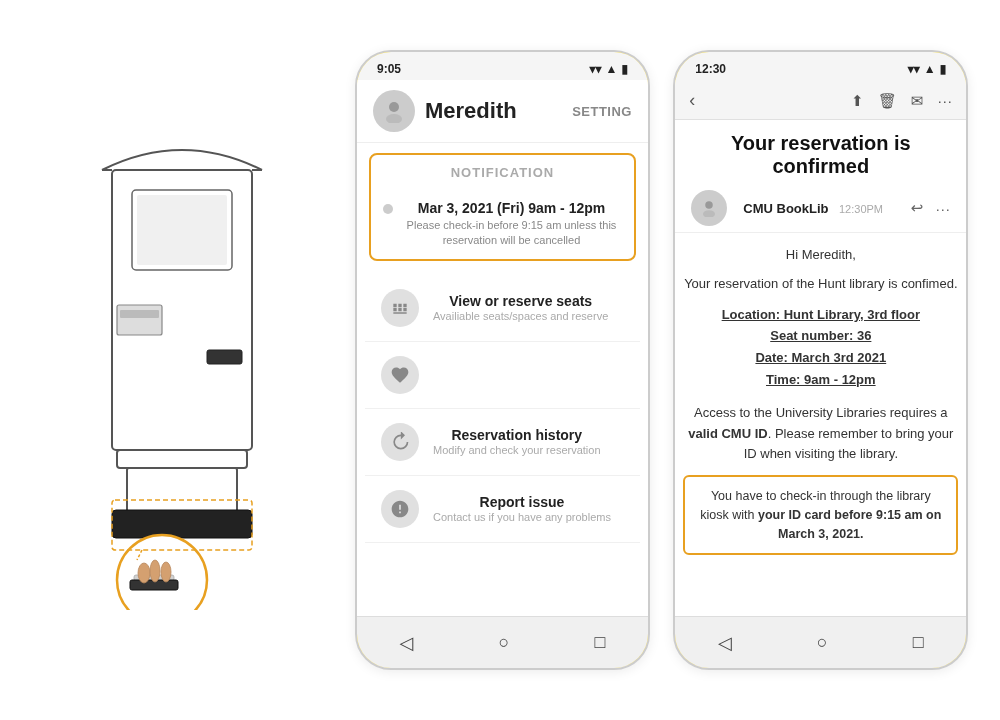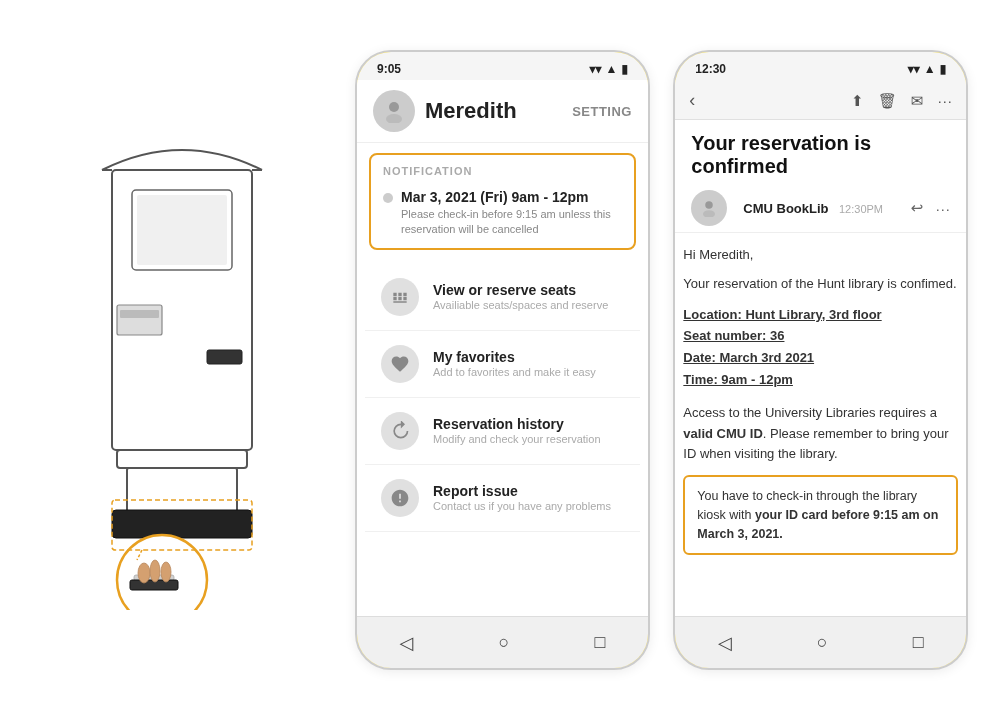--- a/index.html
+++ b/index.html
@@ -51,20 +51,21 @@
       display: flex;
       gap: 4px;
       align-items: center;
     }
     .phone-content {
       flex: 1;
       background: #ffffff;
       display: flex;
       flex-direction: column;
       overflow: hidden;
+      text-align: center;
     }
     .phone-nav-bar {
       height: 52px;
       background: #f0f0f0;
       display: flex;
       align-items: center;
       justify-content: space-around;
       border-top: 1px solid #ddd;
       flex-shrink: 0;
     }
@@ -112,25 +113,25 @@
     }
 
     .notification-card {
       margin: 10px 12px;
       border: 2px solid #e8a020;
       border-radius: 8px;
       padding: 10px 12px;
       background: #fff;
     }
     .notif-label {
-      font-size: 11px;
+      font-size: 13px;
       font-weight: 700;
       color: #aaa;
       letter-spacing: 1px;
-      margin-bottom: 12px;
+      margin-bottom: 20px;
     }
     .notif-row {
       display: flex;
       align-items: flex-start;
       gap: 8px;
     }
     .notif-dot {
       width: 10px;
       height: 10px;
       border-radius: 50%;
@@ -390,24 +391,20 @@
           <div class="menu-item-title">View or reserve seats</div>
           <div class="menu-item-sub">Availiable seats/spaces and reserve</div>
         </div>
       </div>
       <div class="menu-item">
         <div class="menu-icon-circle">
           <svg width="20" height="20" viewBox="0 0 24 24">
               <path d="M12 21.35l-1.45-1.32C5.4 15.36 2 12.28 2 8.5 2 5.42 4.42 3 7.5 3c1.74 0 3.41.81 4.5 2.09C13.09 3.81 14.76 3 16.5 3 19.58 3 22 5.42 22 8.5c0 3.78-3.4 6.86-8.55 11.54L12 21.35z" fill="#888"></path>
             </svg>
         </div>
-        <div class="menu-item-text">
-          <div class="menu-item-title">My favorites</div>
-          <div class="menu-item-sub">Add to favorites and make it easy</div>
-        </div>
       </div>
       <div class="menu-item">
         <div class="menu-icon-circle">
           <svg width="20" height="20" viewBox="0 0 24 24">
               <path d="M13 3a9 9 0 1 0 9 9h-2a7 7 0 1 1-7-7v4l5-5-5-5v4z" fill="#888"></path>
             </svg>
         </div>
         <div class="menu-item-text">
           <div class="menu-item-title">Reservation history</div>
           <div class="menu-item-sub">Modify and check your reservation</div>

